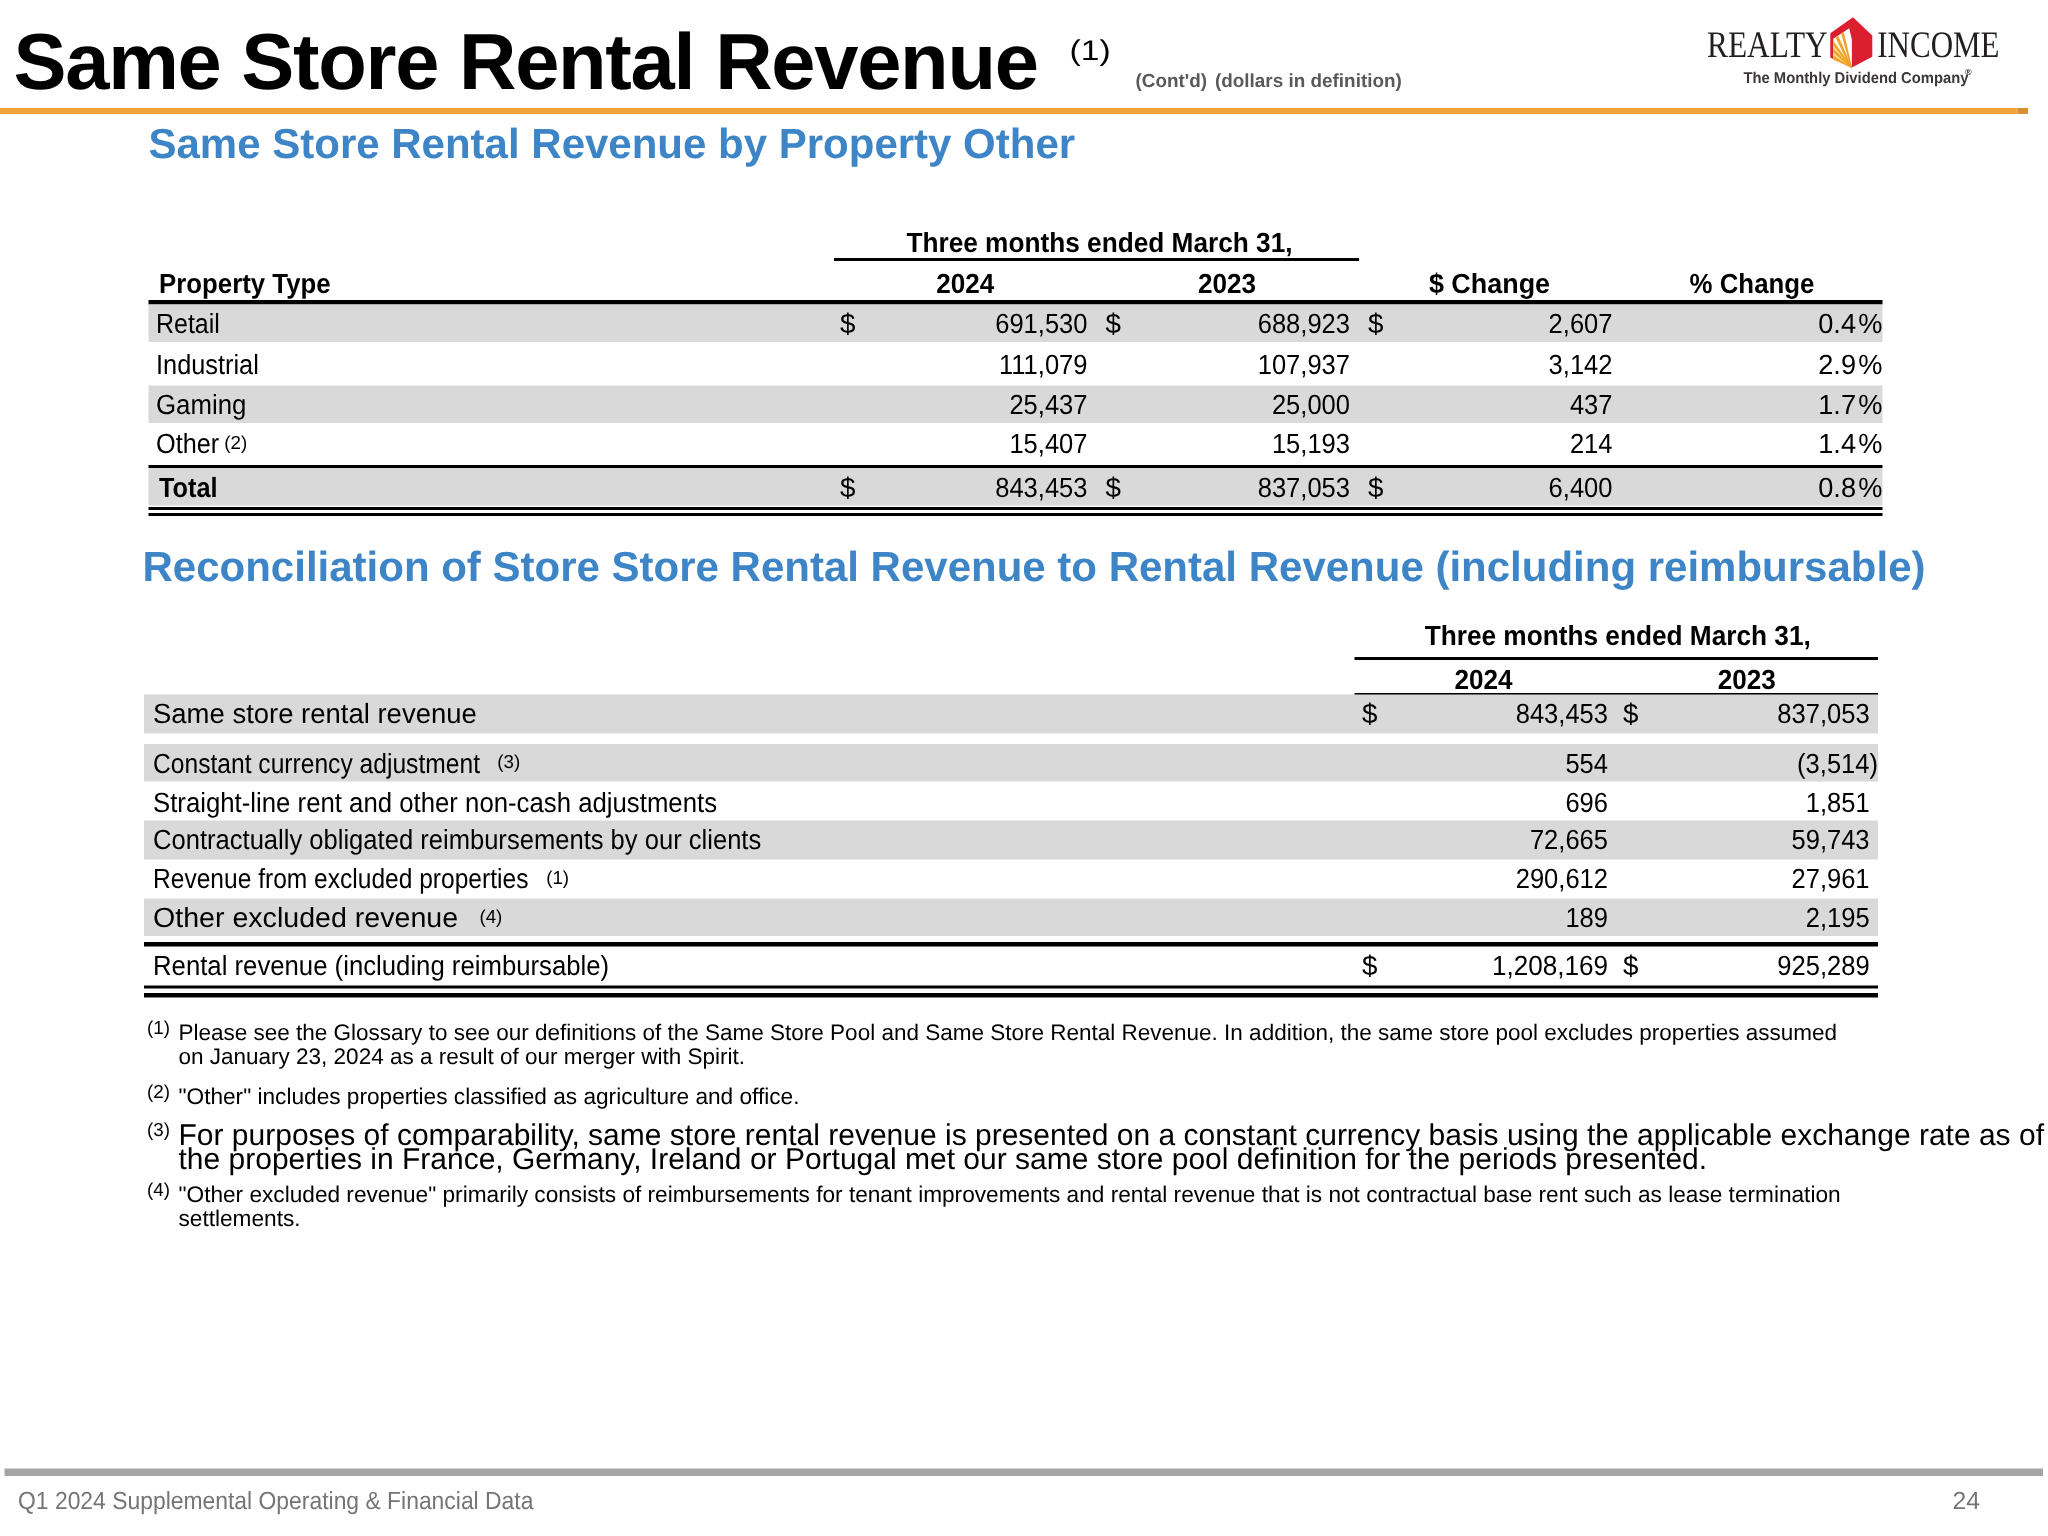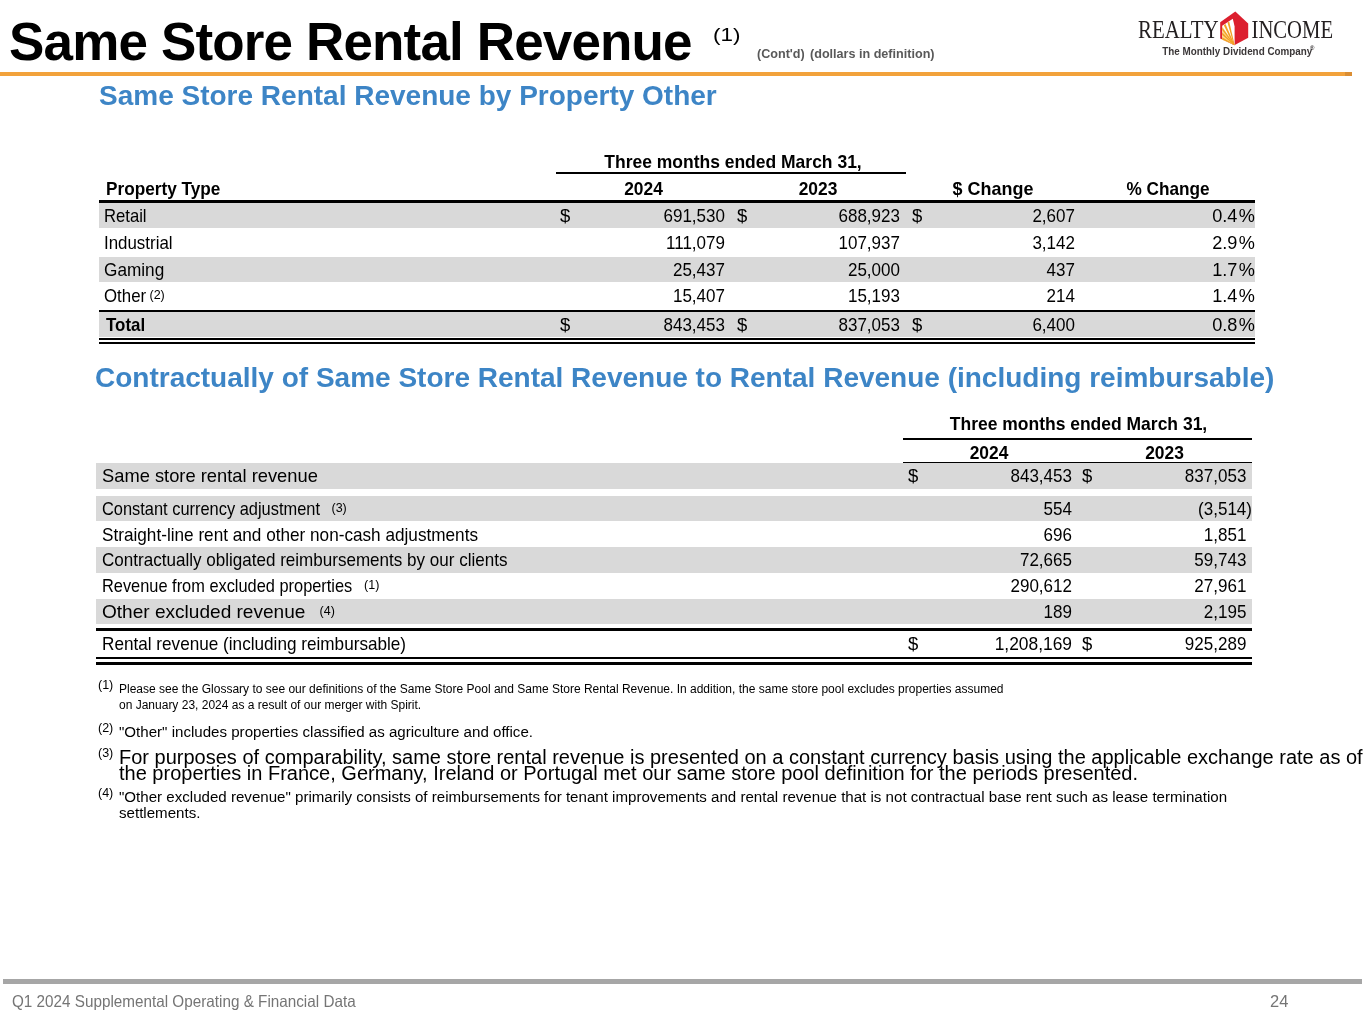--- a/index.html
+++ b/index.html
@@ -24,21 +24,21 @@
 <polygon points="104.6,40.8 92.2,23.5 92.2,26 103,40.2"></polygon>
 <polygon points="104.6,40.8 92.2,28.5 92.2,31 103.4,40.5"></polygon>
 <polygon points="104.6,40.8 92.2,33.2 92.2,35.6 103.8,40.8"></polygon>
 <polygon points="104.6,40.8 95.5,19.9 93.8,21.2 103,40.2"></polygon>
 <polygon points="104.6,40.8 99.2,17.4 97.5,18.6 103.6,40.4"></polygon>
 </g>
 <text x="32.3" y="51.3" font-family="Liberation Sans, sans-serif" font-weight="bold" font-size="10.4" fill="#3B3738" textLength="150" lengthAdjust="spacingAndGlyphs">The Monthly Dividend Company</text>
 <text x="180" y="45.8" font-family="Liberation Sans, sans-serif" font-weight="bold" font-size="6" fill="#3B3738">®</text>
 </svg>
 <div class="a" style="left:99px;top:80.3px;font-size:28px;font-weight:bold;color:#3D85C6;">Same Store Rental Revenue by Property Other</div>
-<div class="a" style="left:95px;top:361.5px;font-size:28px;font-weight:bold;color:#3D85C6;">Contractually of Same Store Rental Revenue to Rental Revenue (including reimbursable)</div>
+<div class="a" style="left:95px;top:361.5px;font-size:28px;font-weight:bold;color:#3D85C6;">Reconciliation of Store Store Rental Revenue to Rental Revenue (including reimbursable)</div>
 <div class="a" style="left:558px;top:151.5px;width:350px;height:20px;line-height:20px;text-align:center;font-size:18.5px;font-weight:bold;transform:scaleX(0.945);transform-origin:center center;">Three months ended March 31,</div>
 <div class="a" style="left:556px;top:172.3px;width:350px;height:2px;background:#000;"></div>
 <div class="a" style="left:105.5px;top:178.5px;width:300px;height:20px;line-height:20px;text-align:left;font-size:18.5px;font-weight:bold;transform:scaleX(0.93);transform-origin:left center;">Property Type</div>
 <div class="a" style="left:556px;top:178.5px;width:175px;height:20px;line-height:20px;text-align:center;font-size:18.5px;font-weight:bold;transform:scaleX(0.94);transform-origin:center center;">2024</div>
 <div class="a" style="left:731px;top:178.5px;width:174px;height:20px;line-height:20px;text-align:center;font-size:18.5px;font-weight:bold;transform:scaleX(0.94);transform-origin:center center;">2023</div>
 <div class="a" style="left:913px;top:178.5px;width:160px;height:20px;line-height:20px;text-align:center;font-size:18.5px;font-weight:bold;transform:scaleX(0.97);transform-origin:center center;">$ Change</div>
 <div class="a" style="left:1088px;top:178.5px;width:160px;height:20px;line-height:20px;text-align:center;font-size:18.5px;font-weight:bold;transform:scaleX(0.93);transform-origin:center center;">% Change</div>
 <div class="a" style="left:99px;top:200.2px;width:1156px;height:2.6px;background:#000;"></div>
 <div class="a" style="left:99px;top:203.2px;width:1156px;height:25.3px;background:#D9D9D9;"></div>
 <div class="a" style="left:104px;top:203.2px;width:340px;height:26.7px;line-height:26.7px;text-align:left;font-size:18.5px;transform:scaleX(0.9);transform-origin:left center;">Retail</div>
@@ -112,22 +112,22 @@
 <div class="a" style="left:1082px;top:598.9px;width:164.4px;height:25.8px;line-height:25.8px;text-align:right;font-size:18.5px;transform:scaleX(0.92);transform-origin:right center;">2,195</div>
 <div class="a" style="left:96px;top:628.2px;width:1156px;height:2.6px;background:#000;"></div>
 <div class="a" style="left:101.8px;top:630.8px;width:640px;height:26.2px;line-height:26.2px;text-align:left;font-size:18.5px;transform:scaleX(0.927);transform-origin:left center;">Rental revenue (including reimbursable)</div>
 <div class="a" style="left:908px;top:630.8px;width:20px;height:26.2px;line-height:26.2px;text-align:left;font-size:18.5px;">$</div>
 <div class="a" style="left:908px;top:630.8px;width:164px;height:26.2px;line-height:26.2px;text-align:right;font-size:18.5px;transform:scaleX(0.94);transform-origin:right center;">1,208,169</div>
 <div class="a" style="left:1082px;top:630.8px;width:20px;height:26.2px;line-height:26.2px;text-align:left;font-size:18.5px;">$</div>
 <div class="a" style="left:1082px;top:630.8px;width:164.4px;height:26.2px;line-height:26.2px;text-align:right;font-size:18.5px;transform:scaleX(0.92);transform-origin:right center;">925,289</div>
 <div class="a" style="left:96px;top:657.2px;width:1156px;height:2.3px;background:#000;"></div>
 <div class="a" style="left:96px;top:662.4px;width:1156px;height:2.3px;background:#000;"></div>
 <div class="a" style="left:98px;top:678.2px;font-size:12.5px;">(1)</div>
-<div class="a" style="left:119px;top:681.0px;font-size:12px;line-height:16.1px;">Please see the Glossary to see our definitions of the Same Store Pool and Same Store Rental Revenue. In addition, the same store pool excludes properties assumed<br>on January 23, 2024 as a result of our merger with Spirit.</div>
+<div class="a" style="left:119px;top:681.0px;font-size:15px;line-height:16.1px;">Please see the Glossary to see our definitions of the Same Store Pool and Same Store Rental Revenue. In addition, the same store pool excludes properties assumed<br>on January 23, 2024 as a result of our merger with Spirit.</div>
 <div class="a" style="left:98px;top:721.2px;font-size:12.5px;">(2)</div>
 <div class="a" style="left:119px;top:724.0px;font-size:15.1px;line-height:16.1px;">"Other" includes properties classified as agriculture and office.</div>
 <div class="a" style="left:98px;top:746.2px;font-size:12.5px;">(3)</div>
 <div class="a" style="left:119px;top:749.0px;font-size:20px;line-height:16.1px;">For purposes of comparability, same store rental revenue is presented on a constant currency basis using the applicable exchange rate as of March 31, 2024. None of<br>the properties in France, Germany, Ireland or Portugal met our same store pool definition for the periods presented.</div>
 <div class="a" style="left:98px;top:786.2px;font-size:12.5px;">(4)</div>
 <div class="a" style="left:119px;top:789.0px;font-size:15.1px;line-height:16.1px;">"Other excluded revenue" primarily consists of reimbursements for tenant improvements and rental revenue that is not contractual base rent such as lease termination<br>settlements.</div>
 <div class="a" style="left:3px;top:978.7px;width:1359px;height:5.5px;background:#A6A6A6;"></div>
 <div class="a" style="left:12px;top:992px;font-size:16.5px;color:#757575;transform:scaleX(0.925);transform-origin:left center;">Q1 2024 Supplemental Operating &amp; Financial Data</div>
-<div class="a" style="left:1270px;top:992px;width:50px;font-size:16.5px;color:#757575;">24</div>
+<div class="a" style="left:1270px;top:992px;width:50px;text-align:right;font-size:16.5px;color:#757575;">24</div>
 </div>
 </body></html>

